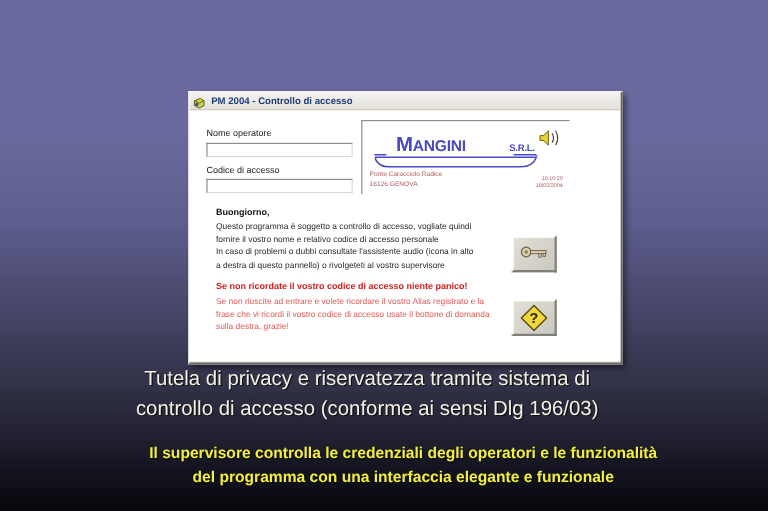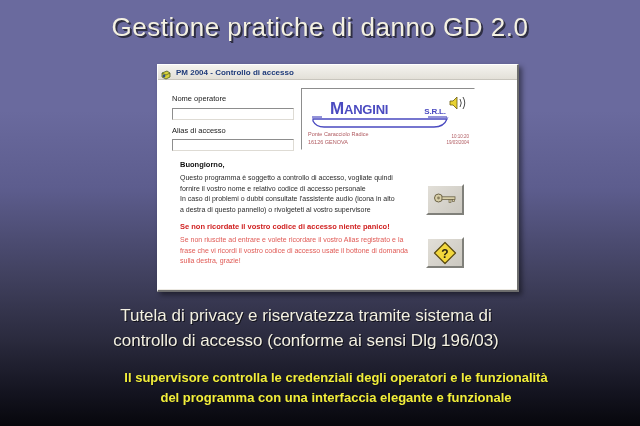--- a/index.html
+++ b/index.html
@@ -42,21 +42,21 @@
     letter-spacing: 0.5px;
     color: #f4f1e2;
     text-shadow: 2px 2px 0 #2f2f44, 1px 1px 0 #2f2f44;
     white-space: nowrap;
   }
 
   
   #dialog {
     position: absolute;
     left: 157px;
-    top: 64px;
+    top: 76px;
     width: 362px;
     height: 228px;
     background: #ece9e2;
     border-top: 1px solid #ffffff;
     border-left: 1px solid #ffffff;
     border-right: 2px solid #6d6d6d;
     border-bottom: 2px solid #6d6d6d;
     box-shadow: 3px 3px 5px rgba(0,0,0,0.45);
     box-sizing: border-box;
   }
@@ -262,41 +262,40 @@
     line-height: 1.5;
     text-shadow: 1px 1px 0 #101018;
     padding-left: 16px;
   }
 </style>
 </head>
 <body>
 
 <div id="slide">
 
-  <div id="headline">Gestione pratiche di danno GD 2.0</div>
 
   <div id="dialog">
 
     <div id="titlebar">
       <span id="titlebar-icon">
         <svg width="11" height="11" viewBox="0 0 11 11">
           <path d="M1 3 L6 1 L9 3 L9 7 L5 9 L1 7 Z" fill="#d8d13a" stroke="#4a5a2a" stroke-width="0.8"></path>
           <path d="M1 3 L5 5 L9 3" fill="none" stroke="#4a5a2a" stroke-width="0.7"></path>
           <circle cx="3" cy="6" r="1.4" fill="#2f4f8f"></circle>
         </svg>
       </span>
       <span id="titlebar-text">PM 2004 - Controllo di accesso</span>
     </div>
 
     <div id="dialog-body">
 
       <div id="form-area">
         <div class="field-label">Nome operatore</div>
         <input class="field-input" type="text" value="" style="">
-        <div class="field-label">Alias di accesso</div>
+        <div class="field-label">Codice di accesso</div>
         <input class="field-input" type="text" value="" style="">
       </div>
 
       <div id="logo-panel">
 
         <div id="logo-mark">
           <svg width="140" height="32" viewBox="0 0 140 32">
             <path d="M2 20 L12 20" stroke="#4a4ac0" stroke-width="1.2" fill="none"></path>
             <path d="M3 24 Q6 30 14 30 L124 30 Q134 30 137 22 L3 22 Z" fill="none" stroke="#4a4ac0" stroke-width="1.3"></path>
             <path d="M118 20 L137 20" stroke="#4a4ac0" stroke-width="1.2" fill="none"></path>

